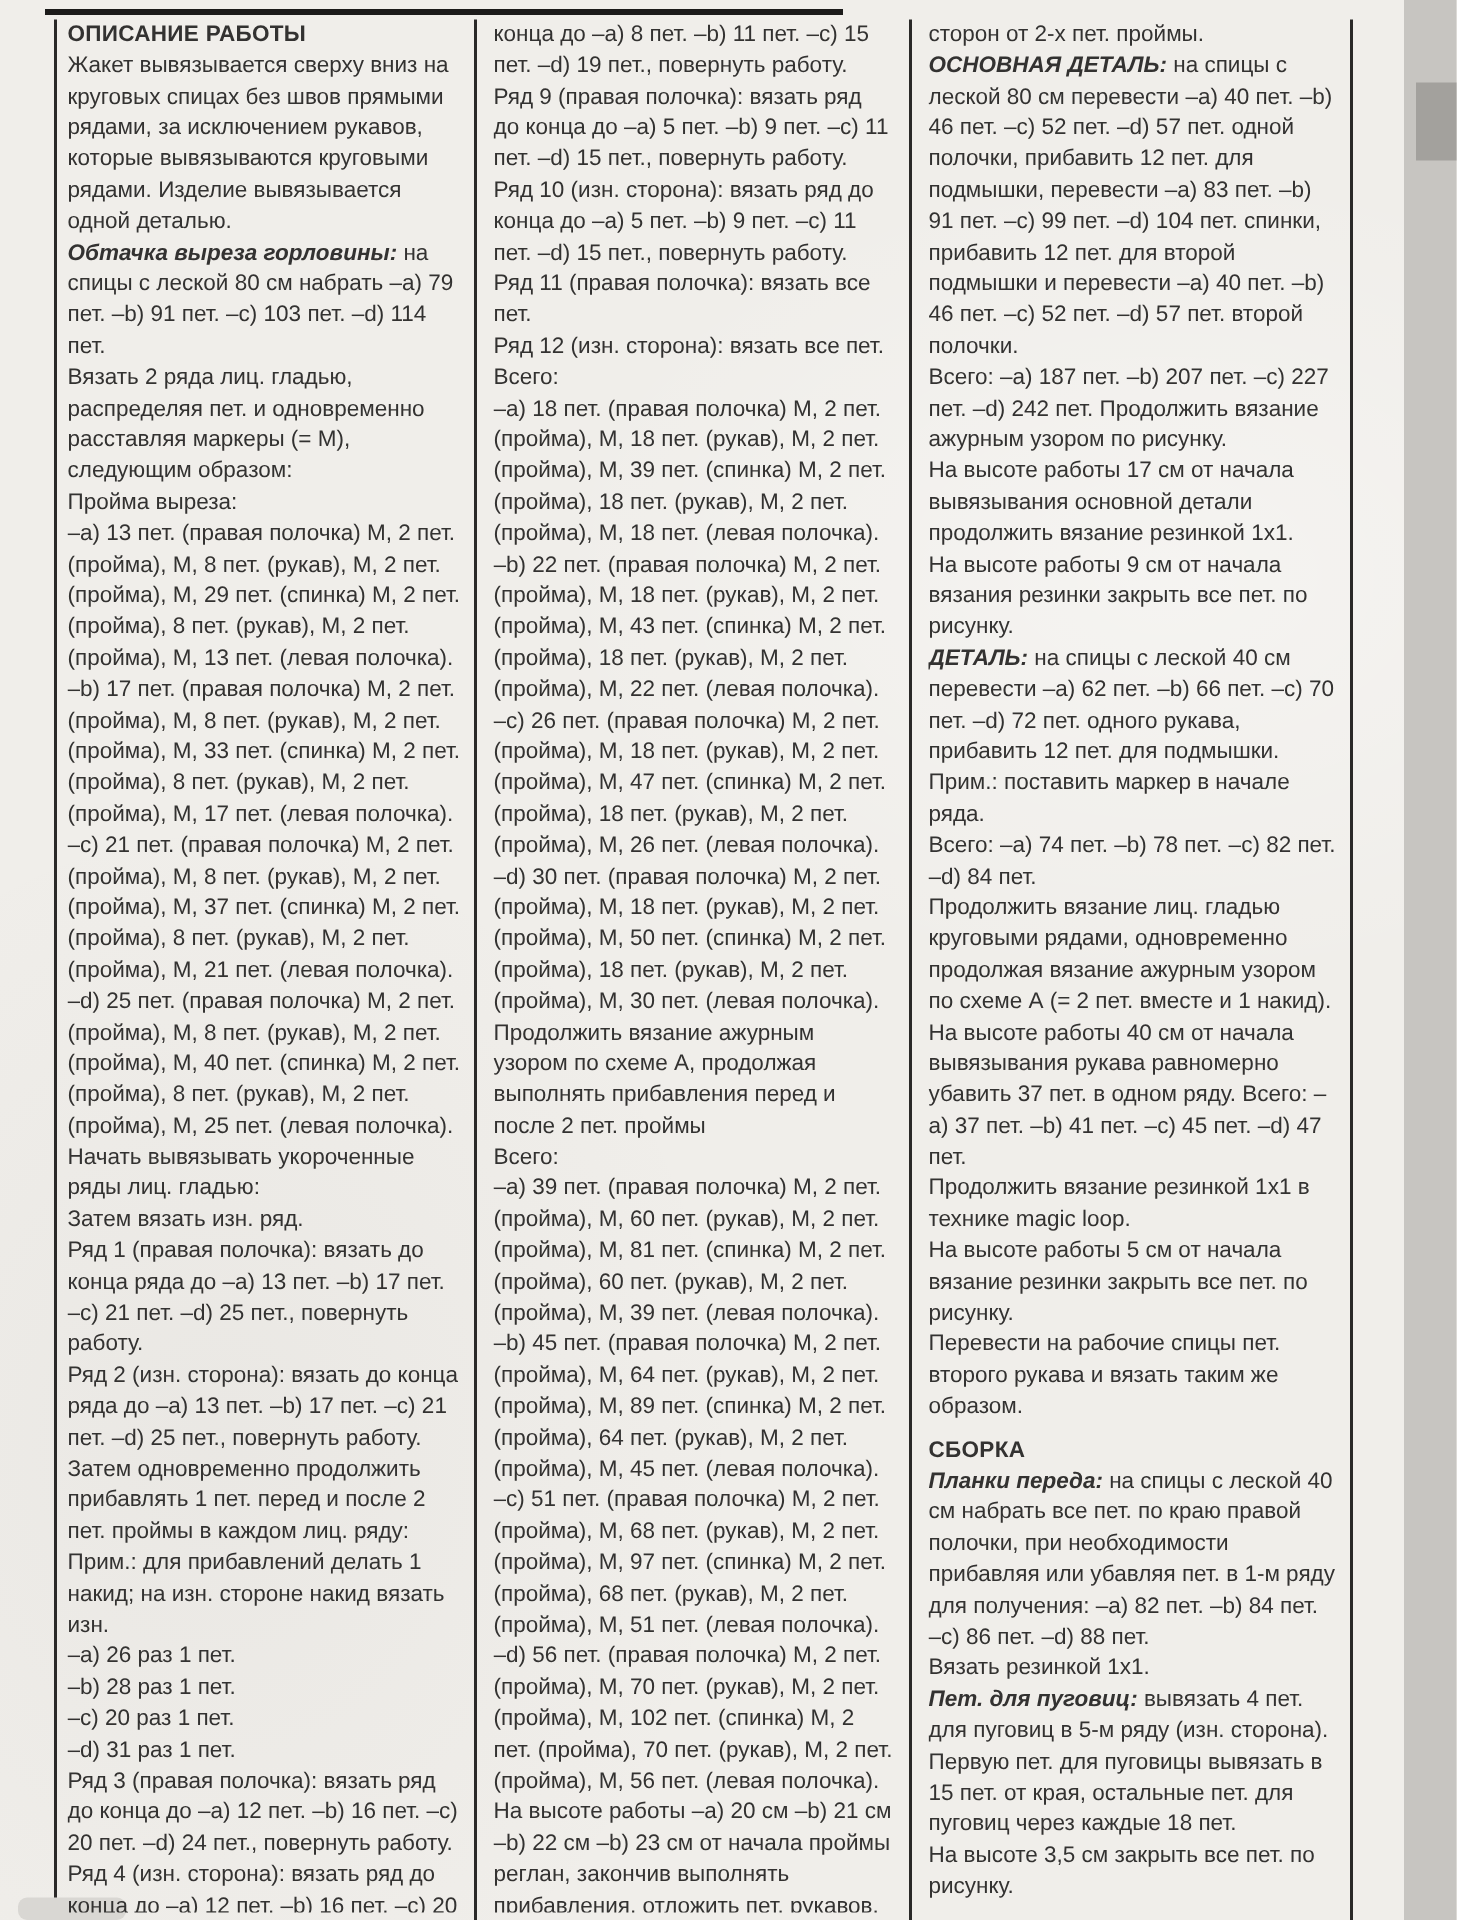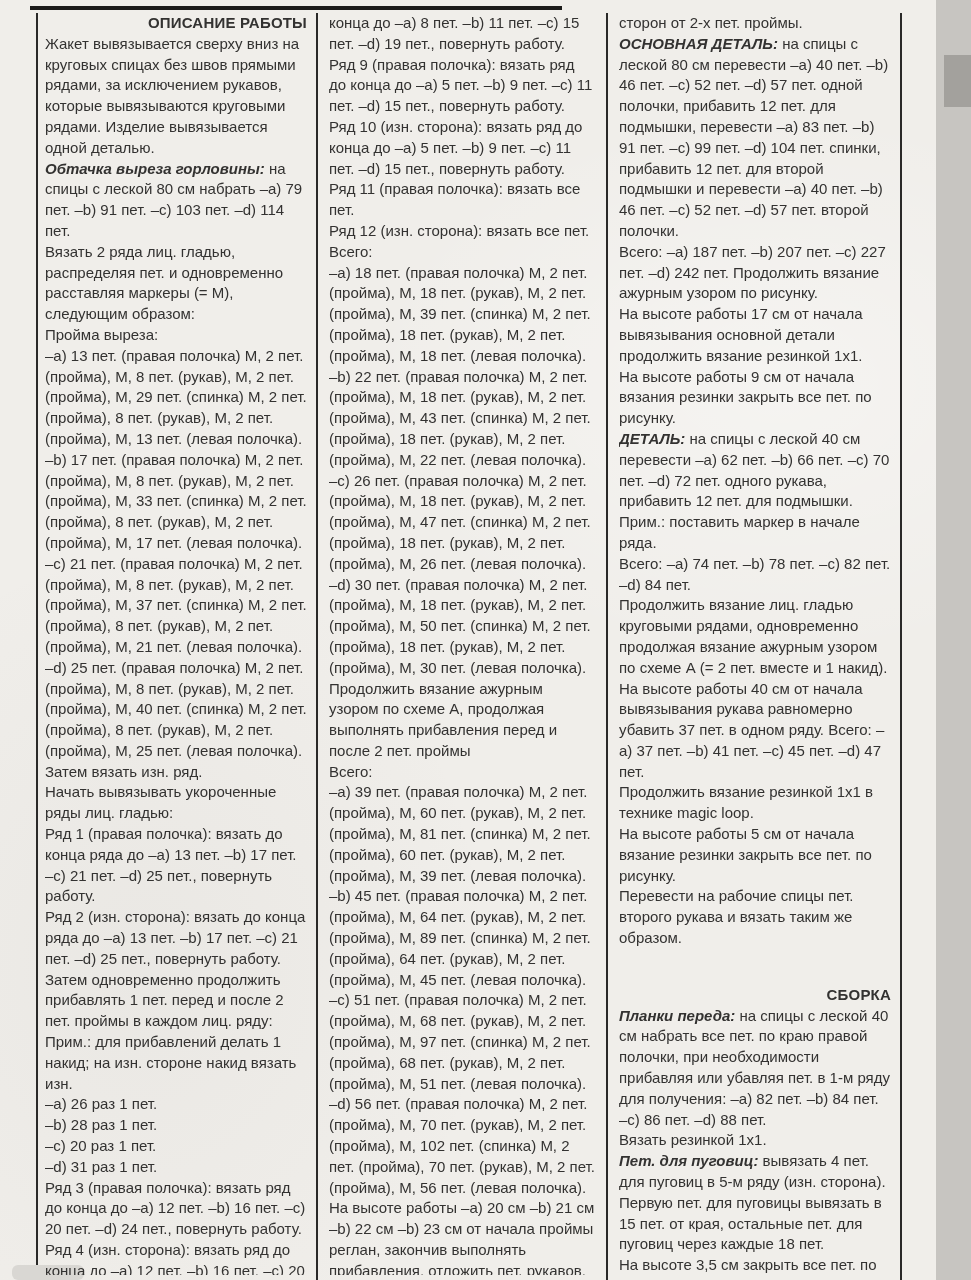--- a/index.html
+++ b/index.html
@@ -16,22 +16,22 @@
       radial-gradient(ellipse 600px 400px at 80% 30%, rgba(255,255,255,.35), transparent 70%),
       radial-gradient(ellipse 500px 600px at 15% 75%, rgba(120,115,110,.05), transparent 70%);
   }
   .rule-h{position:absolute;background:#1c1b1a;}
   .rule-v{position:absolute;background:#2a2928;width:2px;}
   .col{
     position:absolute;top:13px;height:1262px;overflow:hidden;
     font-size:15px;line-height:20.8px;
   }
   .col p{margin:0;padding:0;}
-  .col p.heading{font-weight:bold;letter-spacing:.2px;text-align:right;}
-  .col p.gap{margin-top:36px;}
+  .col p.heading{font-weight:bold;letter-spacing:.2px;}
+  .col p.gap{margin-top:8px;}
   .col strong{font-weight:bold;font-style:italic;}
   .page-edge{position:absolute;top:0;height:1280px;}
   .corner-badge{position:absolute;border-radius:6px;background:#d9d7d3;}
 </style>
 </head>
 <body>
 
 <div class="rule-h" style="left:30px;top:6px;width:532px;height:4px;"></div>
 <div class="rule-v" style="left:36px;top:13px;height:1267px;"></div>
 <div class="rule-v" style="left:316px;top:13px;height:1267px;"></div>
@@ -45,22 +45,22 @@
 <div class="col" style="left:45px;width:262px;">
     <p class="block heading"><span>ОПИСАНИЕ РАБОТЫ</span></p>
     <p class="block"><span>Жакет вывязывается сверху вниз на круговых спицах без швов прямыми рядами, за исключением рукавов, которые вывязываются круговыми рядами. Изделие вывязывается одной деталью.</span></p>
     <p class="block"><strong>Обтачка выреза горловины:</strong><span> на спицы с леской 80 см набрать –a) 79 пет. –b) 91 пет. –c) 103 пет. –d) 114 пет.</span></p>
     <p class="block"><span>Вязать 2 ряда лиц. гладью, распределяя пет. и одновременно расставляя маркеры (= М), следующим образом:</span></p>
     <p class="block"><span>Пройма выреза:</span></p>
     <p class="block"><span>–a) 13 пет. (правая полочка) М, 2 пет. (пройма), М, 8 пет. (рукав), М, 2 пет. (пройма), М, 29 пет. (спинка) М, 2 пет. (пройма), 8 пет. (рукав), М, 2 пет. (пройма), М, 13 пет. (левая полочка).</span></p>
     <p class="block"><span>–b) 17 пет. (правая полочка) М, 2 пет. (пройма), М, 8 пет. (рукав), М, 2 пет. (пройма), М, 33 пет. (спинка) М, 2 пет. (пройма), 8 пет. (рукав), М, 2 пет. (пройма), М, 17 пет. (левая полочка).</span></p>
     <p class="block"><span>–c) 21 пет. (правая полочка) М, 2 пет. (пройма), М, 8 пет. (рукав), М, 2 пет. (пройма), М, 37 пет. (спинка) М, 2 пет. (пройма), 8 пет. (рукав), М, 2 пет. (пройма), М, 21 пет. (левая полочка).</span></p>
     <p class="block"><span>–d) 25 пет. (правая полочка) М, 2 пет. (пройма), М, 8 пет. (рукав), М, 2 пет. (пройма), М, 40 пет. (спинка) М, 2 пет. (пройма), 8 пет. (рукав), М, 2 пет. (пройма), М, 25 пет. (левая полочка).</span></p>
+    <p class="block"><span>Начать вывязывать укороченные ряды лиц. гладью:</span></p>
     <p class="block"><span>Затем вязать изн. ряд.</span></p>
-    <p class="block"><span>Начать вывязывать укороченные ряды лиц. гладью:</span></p>
     <p class="block"><span>Ряд 1 (правая полочка): вязать до конца ряда до –a) 13 пет. –b) 17 пет. –c) 21 пет. –d) 25 пет., повернуть работу.</span></p>
     <p class="block"><span>Ряд 2 (изн. сторона): вязать до конца ряда до –a) 13 пет. –b) 17 пет. –c) 21 пет. –d) 25 пет., повернуть работу.</span></p>
     <p class="block"><span>Затем одновременно продолжить прибавлять 1 пет. перед и после 2 пет. проймы в каждом лиц. ряду:</span></p>
     <p class="block"><span>Прим.: для прибавлений делать 1 накид; на изн. стороне накид вязать изн.</span></p>
     <p class="block"><span>–a) 26 раз 1 пет.</span></p>
     <p class="block"><span>–b) 28 раз 1 пет.</span></p>
     <p class="block"><span>–c) 20 раз 1 пет.</span></p>
     <p class="block"><span>–d) 31 раз 1 пет.</span></p>
     <p class="block"><span>Ряд 3 (правая полочка): вязать ряд до конца до –a) 12 пет. –b) 16 пет. –c) 20 пет. –d) 24 пет., повернуть работу.</span></p>
     <p class="block"><span>Ряд 4 (изн. сторона): вязать ряд до конца до –a) 12 пет. –b) 16 пет. –c) 20 пет. –d) 24 пет., повернуть работу.</span></p>

